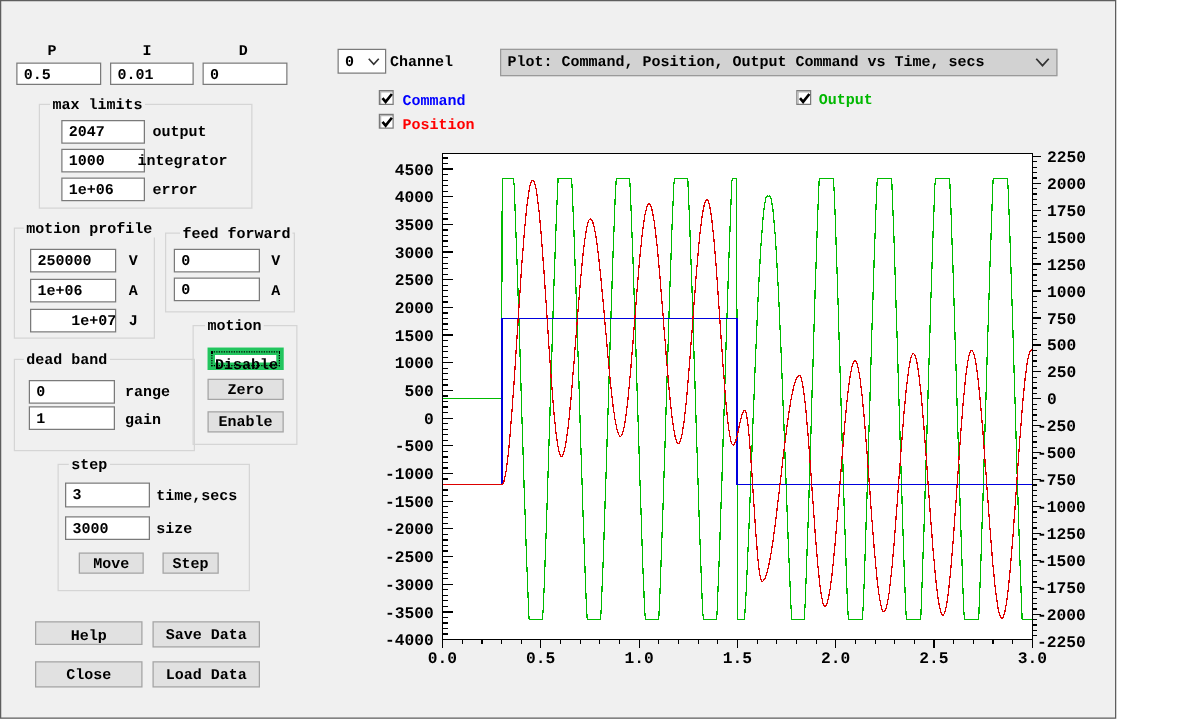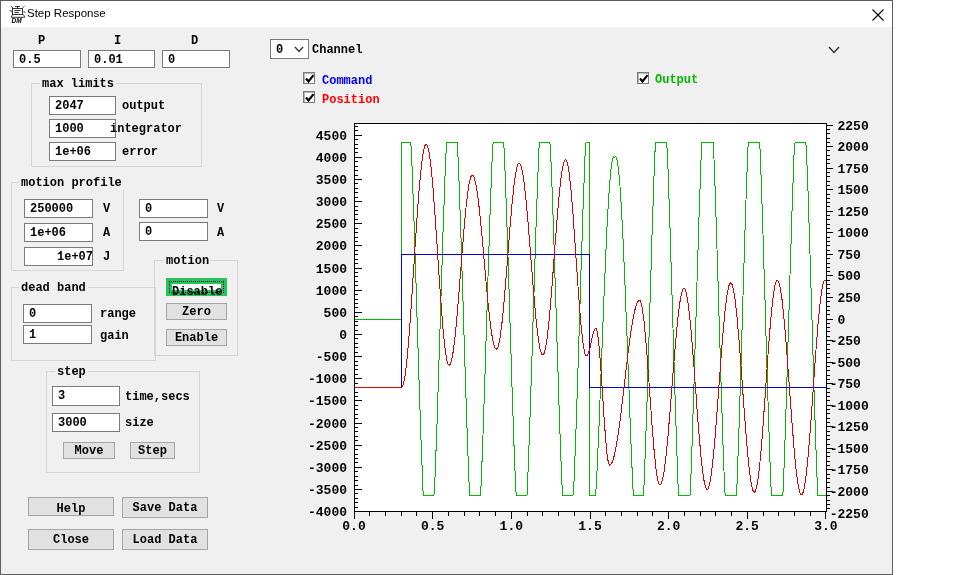--- a/index.html
+++ b/index.html
@@ -12,35 +12,20 @@
 .field { position:absolute; background:#fff; border:1px solid #7a7a7a; font-family:"Liberation Mono",monospace; font-weight:bold; font-size:12px; padding:2px 0 0 5px; overflow:hidden; }
 .grp { position:absolute; border:1px solid #d5d5d5;text-align:center; }
 .grp > span { position:absolute; top:-7px; background:#f0f0f0; padding:0 2px; white-space:nowrap; }
 .btn { position:absolute; background:#e1e1e1; border:1px solid #a5a5a5; text-align:center; font-family:"Liberation Mono",monospace; font-weight:bold; font-size:12px; }
 .cb { position:absolute; width:12px; height:12px; background:#fff; border:1px solid #7a7a7a; box-shadow:inset 1px 1px 0 #b8b8b8; }
 .cb svg { position:absolute; left:0px; top:0px; }
 </style>
 </head>
 <body>
 <div id="win">
-  <div id="titlebar">
-    <svg id="icon" width="20" height="20" viewBox="0 0 20 20" style="position:absolute;left:7px;top:3px;">
-      <g stroke="#222" stroke-width="0.9" fill="none">
-        <rect x="4.5" y="4.5" width="10" height="6"></rect>
-        <path d="M5 4 L3 2.2 M4 7.5 L1.5 6.5 M14.5 4 L16.5 2.2 M15.5 7.5 L17.5 8.5 M7 2.5 h5 M9.5 4.5 v-2"></path>
-        <path d="M4.5 10.5 l-1.2 2.8 h13.4 l-1.2 -2.8"></path>
-        <path d="M6.5 6.5 h6 M6.5 8.5 h4.5"></path>
-      </g>
-      <text x="3.5" y="18.5" font-size="6.5" font-weight="bold" font-style="italic" fill="#000" font-family="Liberation Sans,sans-serif">DM</text>
-    </svg>
-    <span id="title">Step Response</span>
-    <svg width="16" height="16" viewBox="0 0 16 16" style="position:absolute;left:869px;top:6px;">
-      <path d="M2.5 2.5 L13.5 13.5 M13.5 2.5 L2.5 13.5" stroke="#000" stroke-width="1.1"></path>
-    </svg>
-  </div>
 
   <span class="lbl" style="left:37px;top:33px;">P</span>
   <span class="lbl" style="left:113px;top:33px;">I</span>
   <span class="lbl" style="left:190px;top:33px;">D</span>
   <div class="field" style="left:12px;top:49px;width:68px;height:18px;">0.5</div>
   <div class="field" style="left:87px;top:49px;width:67px;height:18px;">0.01</div>
   <div class="field" style="left:161px;top:49px;width:68px;height:18px;">0</div>
 
   <div class="grp" style="left:30px;top:82px;width:171px;height:84px;">
     <span style="left:8px;">max limits</span>
@@ -55,20 +40,23 @@
   <div class="grp" style="left:10px;top:181px;width:113px;height:89px;">
     <span style="left:7px;">motion profile</span>
   </div>
   <div class="field" style="left:23px;top:198px;width:69px;height:19px;">250000</div>
   <div class="field" style="left:23px;top:222px;width:69px;height:19px;">1e+06</div>
   <div class="field" style="left:23px;top:246px;width:69px;height:19px;padding-left:32px;">1e+07</div>
   <span class="lbl" style="left:102px;top:201px;">V</span>
   <span class="lbl" style="left:102px;top:225px;">A</span>
   <span class="lbl" style="left:102px;top:249px;">J</span>
 
+  <div class="grp" style="left:131px;top:185px;width:104px;height:64px;">
+    <span style="left:11px;">feed forward</span>
+  </div>
   <div class="field" style="left:138px;top:198px;width:69px;height:19px;">0</div>
   <div class="field" style="left:138px;top:221px;width:69px;height:19px;">0</div>
   <span class="lbl" style="left:216px;top:201px;">V</span>
   <span class="lbl" style="left:216px;top:225px;">A</span>
 
   <div class="grp" style="left:153px;top:259px;width:84px;height:96px;">
     <span style="left:9px;">motion</span>
   </div>
   <div class="btn" style="left:165px;top:277px;width:61px;height:18px;background:#fff;border:6px solid #22c55e;padding-top:1px;outline:1px dotted #000;outline-offset:-4px;">Disable</div>
   <div class="btn" style="left:165px;top:302px;width:61px;height:17px;padding-top:1px;">Zero</div>
@@ -96,20 +84,21 @@
   <div class="btn" style="left:121px;top:496px;width:86px;height:21px;padding-top:3px;">Save Data</div>
   <div class="btn" style="left:27px;top:528px;width:86px;height:21px;padding-top:3px;">Close</div>
   <div class="btn" style="left:121px;top:528px;width:86px;height:21px;padding-top:3px;">Load Data</div>
 
   <div class="field" style="left:269px;top:38px;width:39px;height:20px;padding-top:3px;">0</div>
   <svg width="10" height="7" viewBox="0 0 10 7" style="position:absolute;left:293px;top:45px;">
     <path d="M1 1 L5 5.5 L9 1" stroke="#333" stroke-width="1.3" fill="none"></path>
   </svg>
   <span class="lbl" style="left:311px;top:42px;">Channel</span>
 
+  <div style="position:absolute;left:399px;top:38px;width:446px;height:22px;background:#d2d2d2;border:1px solid #9a9a9a;padding:3px 0 0 5px;white-space:pre;">Plot: Command, Position, Output Command vs Time, secs</div>
   <svg width="12" height="8" viewBox="0 0 12 8" style="position:absolute;left:827px;top:45px;">
     <path d="M1 1 L6 6.5 L11 1" stroke="#333" stroke-width="1.4" fill="none"></path>
   </svg>
 
   <div class="cb" style="left:302px;top:71px;">
       <svg width="12" height="12" viewBox="0 0 12 12">
         <path d="M2 5.5 L4.5 8.5 L9.5 2.2" stroke="#000" stroke-width="2.1" fill="none"></path>
       </svg>
     </div>
   <span class="lbl" style="left:321px;top:73px;color:#0000ff;">Command</span>

